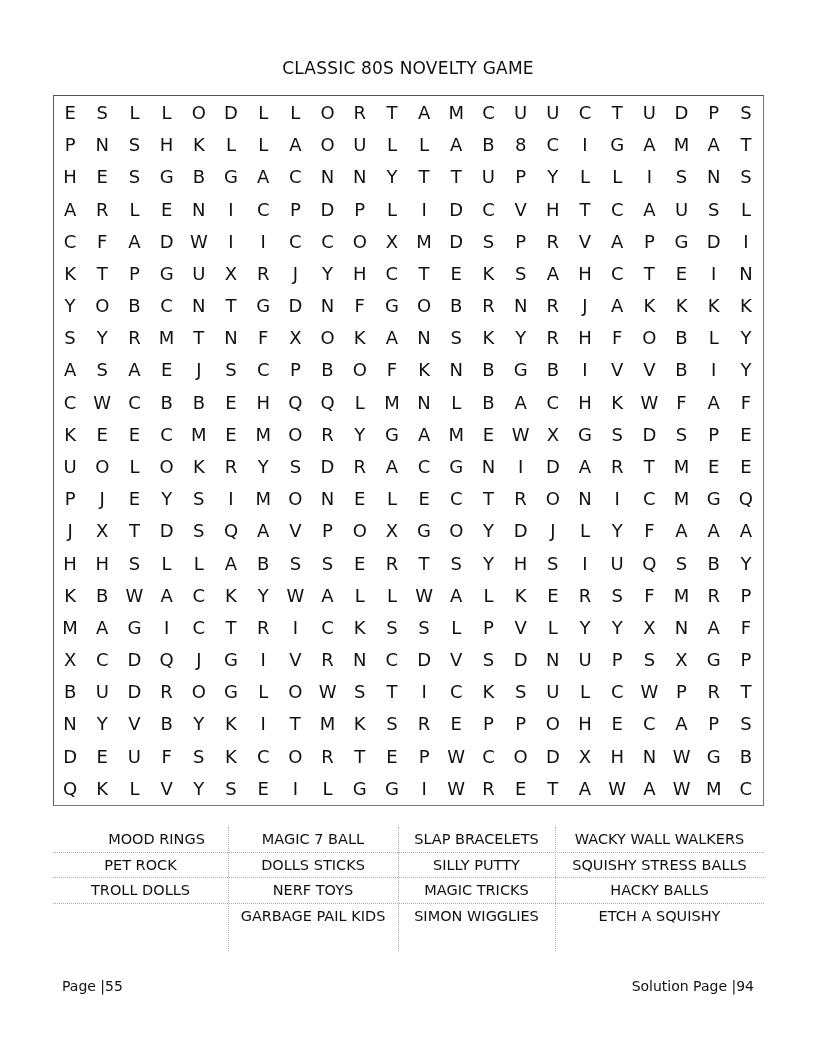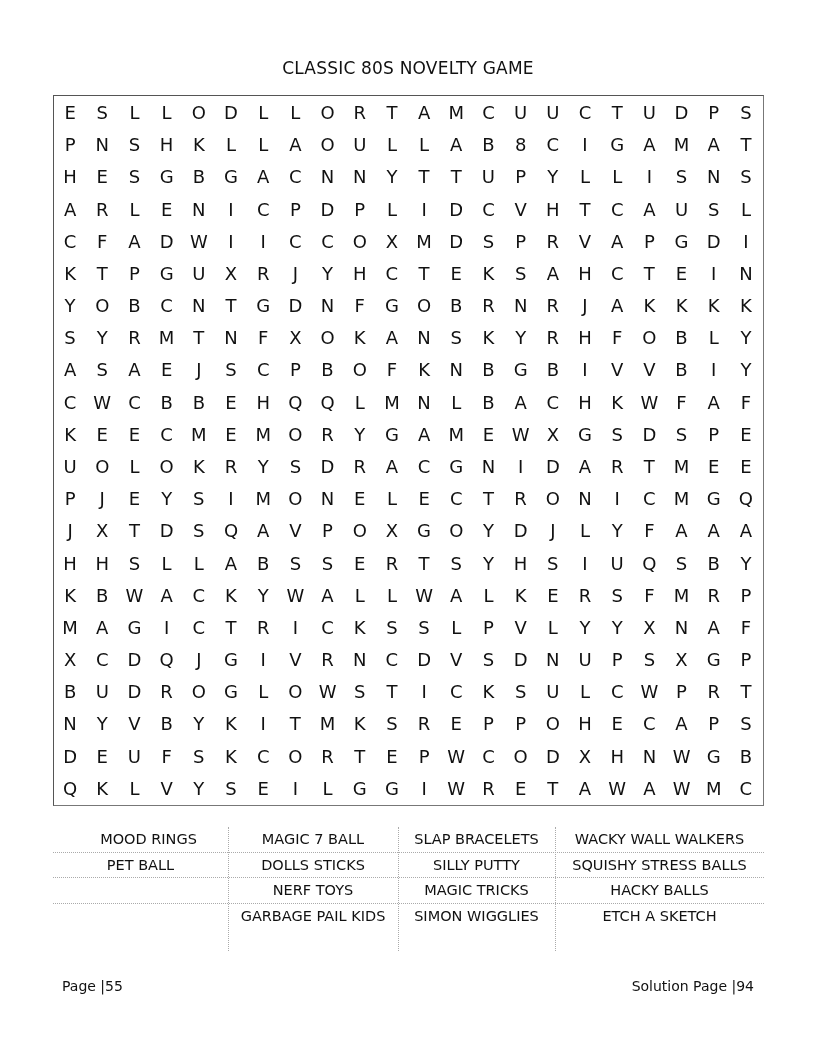--- a/index.html
+++ b/index.html
@@ -556,37 +556,38 @@
       <span class="cell" style="left: 644.727px; height: 32.1818px; line-height: 32.1818px;">M</span>
       <span class="cell" style="left: 676.909px; height: 32.1818px; line-height: 32.1818px;">C</span>
     </div>
   </div>
 
 <div class="words" id="words">
     <div class="vsep" style="left: 175px;"></div>
     <div class="vsep" style="left: 345px;"></div>
     <div class="vsep" style="left: 502px;"></div>
     <div class="word-row">
-      <div class="word-cell" style="left: 8px; width: 175px;">MOOD RINGS</div>
+      <div class="word-cell" style="left: 16px; width: 175px;">MOOD RINGS</div>
       <div class="word-cell" style="left: 175px; width: 170px;">MAGIC 7 BALL</div>
       <div class="word-cell" style="left: 345px; width: 157px;">SLAP BRACELETS</div>
       <div class="word-cell" style="left: 502px; width: 209px;">WACKY WALL WALKERS</div>
     </div>
     <div class="word-row">
-      <div class="word-cell" style="left: 0px; width: 175px;">PET BALL</div>
+      <div class="word-cell" style="left: 0px; width: 175px;">PET ROCK</div>
       <div class="word-cell" style="left: 175px; width: 170px;">DOLLS STICKS</div>
       <div class="word-cell" style="left: 502px; width: 209px;">SQUISHY STRESS BALLS</div>
       <div class="word-cell" style="left: 345px; width: 157px;">SILLY PUTTY</div>
     </div>
     <div class="word-row">
+      <div class="word-cell" style="left: 0px; width: 175px;">TROLL DOLLS</div>
       <div class="word-cell" style="left: 175px; width: 170px;">NERF TOYS</div>
       <div class="word-cell" style="left: 345px; width: 157px;">MAGIC TRICKS</div>
       <div class="word-cell" style="left: 502px; width: 209px;">HACKY BALLS</div>
     </div>
     <div class="word-row">
       <div class="word-cell" style="left: 175px; width: 170px;">GARBAGE PAIL KIDS</div>
       <div class="word-cell" style="left: 345px; width: 157px;">SIMON WIGGLIES</div>
-      <div class="word-cell" style="left: 502px; width: 209px;">ETCH A SKETCH</div>
+      <div class="word-cell" style="left: 502px; width: 209px;">ETCH A SQUISHY</div>
     </div>
   </div>
 
 <div class="footer-left">Page |55</div>
 <div class="footer-right">Solution Page |94</div>
 
 </body></html>

